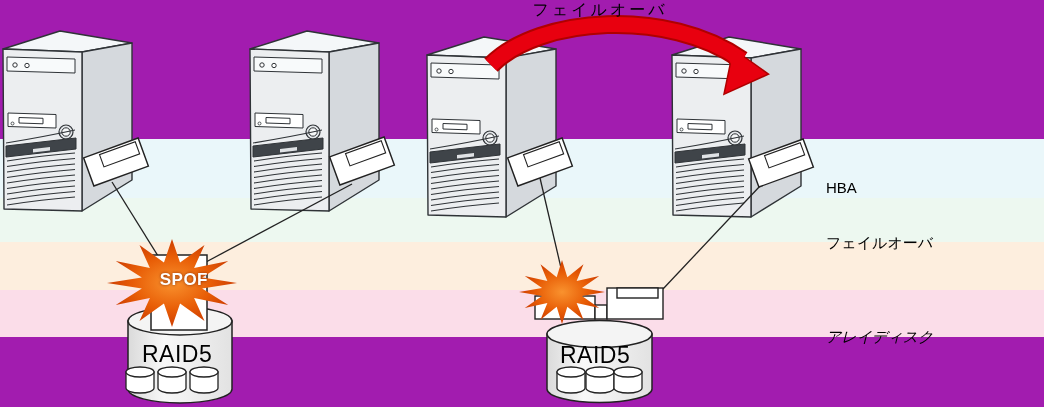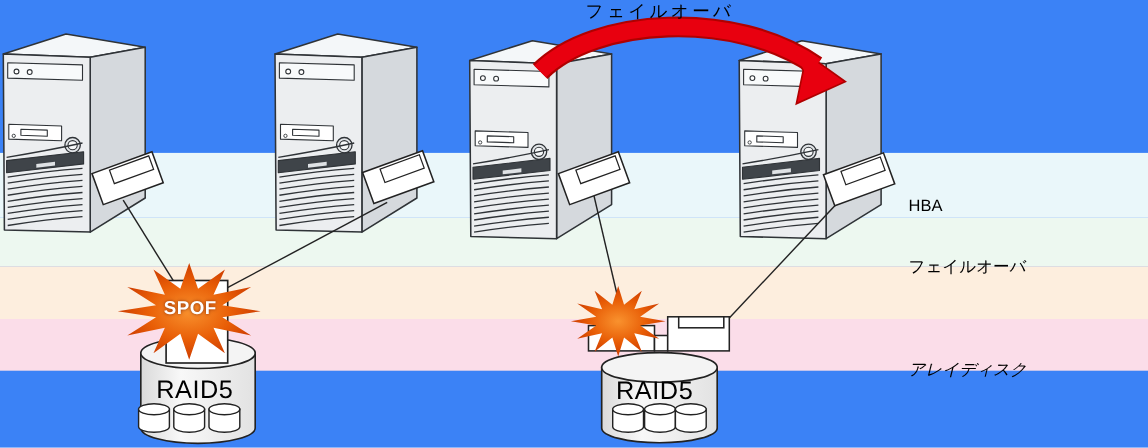--- a/index.html
+++ b/index.html
@@ -1,18 +1,18 @@
 <!DOCTYPE html>
 <html><head>
 <meta charset="utf-8">
 <style>
   html,body { margin:0; padding:0; background:#fff; }
   .stage {
     position:relative; width:1044px; height:407px; overflow:hidden;
-    background:#3b82f6;
+    background:#a21caf;
     font-family:"Liberation Sans","DejaVu Sans",sans-serif;
     color:#000;
   }
   .band { position:absolute; left:0; width:1044px; }
   #band-hba    { top:139px; height:59px; }
   #band-access { top:198px; height:44px; }
   #band-raid   { top:242px; height:48px; }
   #band-array  { top:290px; height:47px; }
 
   .layer-label { position:absolute; left:826px; font-size:15px; line-height:17px; white-space:nowrap;margin-top:28px; }
@@ -24,21 +24,21 @@
 
   #failover-title {
     position:absolute; left:500px; top:0px; width:200px;
     text-align:center; font-size:16px; letter-spacing:3px; white-space:nowrap;
   }
   .raid-label { position:absolute; font-size:23px; letter-spacing:0.5px; }
   #raid5-left-label  { left:142px; top:341px; }
   #raid5-right-label { left:560px; top:342px; }
 
   #spof-text {
-    position:absolute; left:138px; top:270px; width:70px; text-align:center;
+    position:absolute; left:138px; top:270px; width:70px; text-align:right;
     font-size:17px; font-weight:bold; color:#ffffff; letter-spacing:0.5px;
     text-shadow:0 0 3px rgba(120,30,0,0.9);
   }
   svg.scene { position:absolute; left:0; top:0; }
 </style>
 </head>
 <body>
 
 <div class="stage">
 

